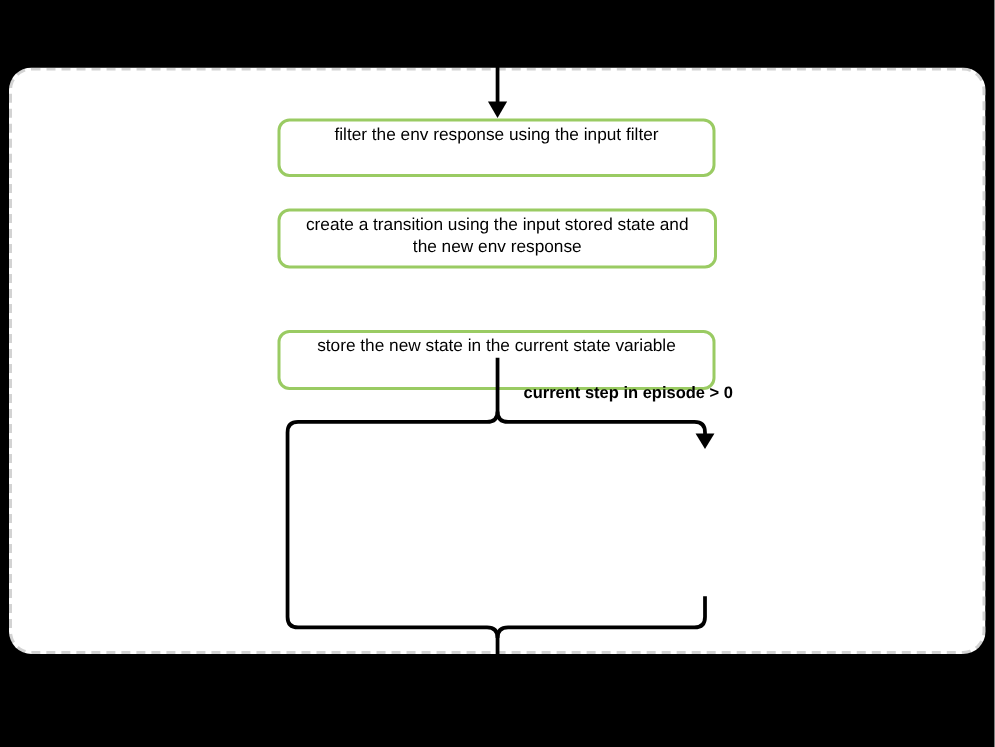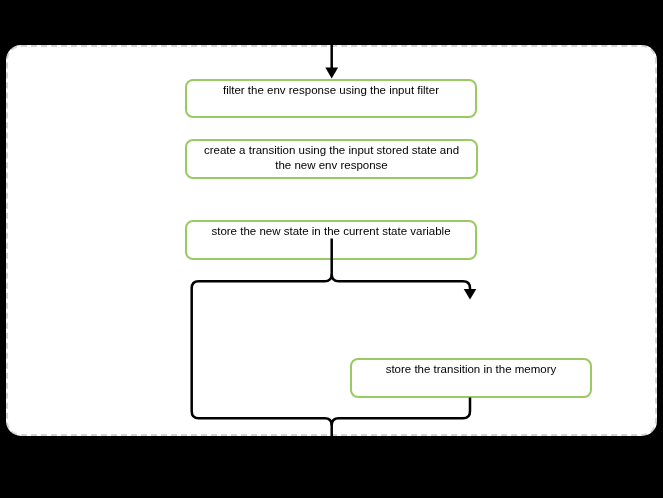--- a/index.html
+++ b/index.html
@@ -88,24 +88,22 @@
 
   <div class="step-box box-create">
     <span>create a transition using the input stored state and the new env response</span>
   </div>
 
   <div class="step-box box-store-state">
     <span>store the new state in the current state variable</span>
   </div>
 
 
-  <div class="step-box box-store-trans">
-    <span>store the transition in the memory</span>
-  </div>
 
+  <div class="branch-label">current step in episode &gt; 0</div>
 
   <svg class="connectors" viewBox="0 0 663 498" xmlns="http://www.w3.org/2000/svg">
 
     <path d="M331.7 34 L331.7 68.5"></path>
     <polygon points="325.3,67.6 338.1,67.6 331.7,78.6"></polygon>
 
     <path d="M331.7 238.5 L331.7 274.3
              Q331.7 281.3 324.7 281.3 L198.7 281.3
              Q191.7 281.3 191.7 288.3 L191.7 411.3
              Q191.7 418.3 198.7 418.3 L324.7 418.3

